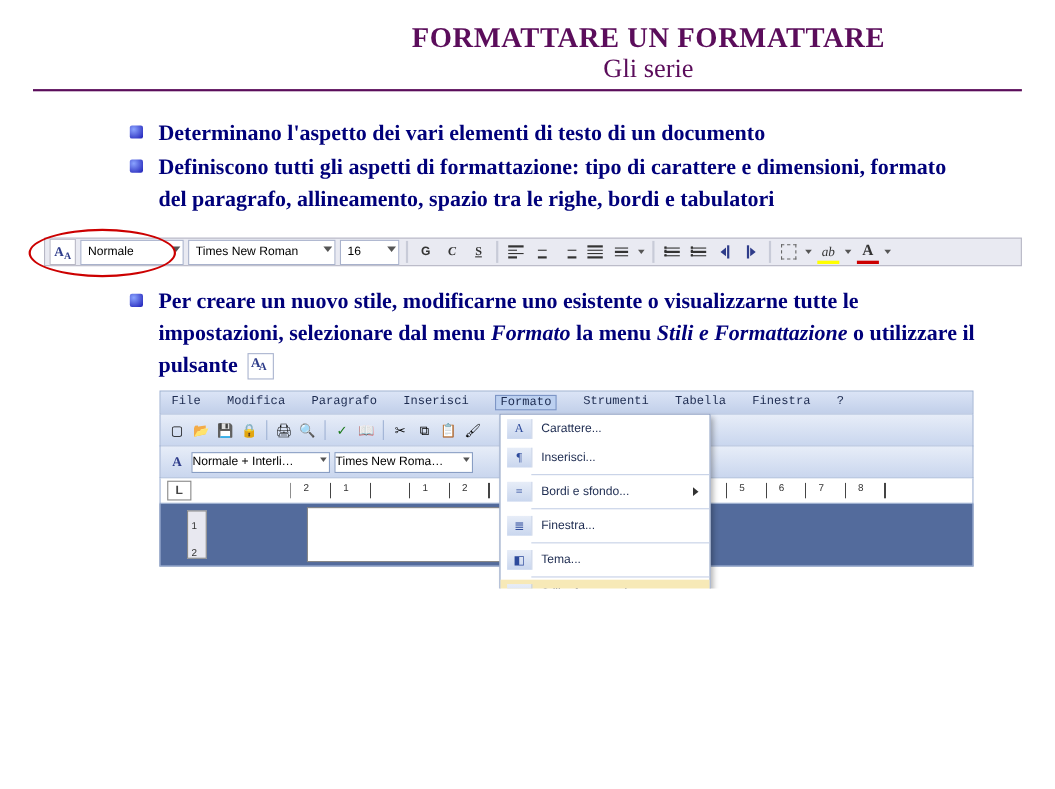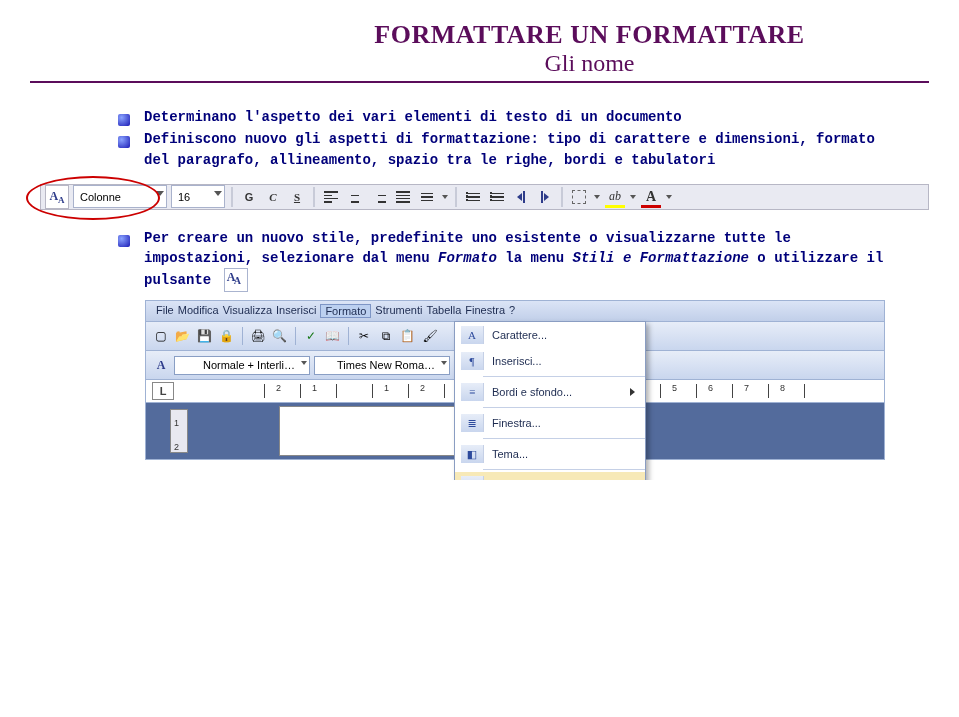--- a/index.html
+++ b/index.html
@@ -29,25 +29,25 @@
     margin-top: 0px;
   }
   .hr {
     border: none;
     border-top: 2px solid #5b0d5b;
     margin: 4px 0 24px 0;
   }
   .bullets {
     margin-left: 48px;
     margin-right: 40px;
-    font-size: 14px;
+    font-size: 20px;
     line-height: 1.45;
     color: #00007a;
     font-weight: bold;
-    font-family: Liberation Mono, monospace;
+    font-family: Liberation Serif, serif;
   }
   .bullets li {
     list-style: none;
     position: relative;
     padding-left: 26px;
     margin-bottom: 2px;
   }
   .bullets li::before {
     content: "";
     position: absolute;
@@ -148,43 +148,44 @@
     margin-left: 115px;
     margin-top: 4px;
     font-family: Tahoma, Arial, sans-serif;
     font-size: 11px;
     width: 740px;
   }
   .menubar {
     background: linear-gradient(#dbe4f6,#c1cfe9);
     border: 1px solid #9fb2d4;
     display: flex;
-    gap: 4px;
+    gap: 24px;
     padding: 3px 10px;
     color: #1d2b50;
+    font-family: Liberation Mono, monospace;
   }
   .menubar span{ position:relative; }
   .toolbar2a, .toolbar2b {
     background: linear-gradient(#e7edf8,#c9d6ee);
     border: 1px solid #9fb2d4;
     border-top: none;
     display: flex;
     align-items: center;
     gap: 4px;
     padding: 2px 6px;
     height: 24px;
   }
   .toolbar2a .ibtn, .toolbar2b .ibtn {
     width: 18px; height: 18px;
     display:flex;align-items:center;justify-content:center;
     font-size: 12px;
   }
   .toolbar2a .sep2, .toolbar2b .sep2{width:1px;height:18px;background:#9fb2d4;margin:0 2px;}
   .toolbar2b .combo2{
-    background:#fff;border:1px solid #899ec4;padding:1px 14px 1px 10px;position:relative;height:15px;display:flex;align-items:center;justify-content:flex-end;
+    background:#fff;border:1px solid #899ec4;padding:1px 14px 1px 0;position:relative;height:15px;display:flex;align-items:center;
   }
   .toolbar2b .combo2 .arr{position:absolute;right:2px;top:4px;width:0;height:0;border-left:3px solid transparent;border-right:3px solid transparent;border-top:4px solid #555;}
   .ruler-row{
     background:#fff;border:1px solid #9fb2d4;border-top:none;display:flex;align-items:center;height:22px;position:relative;
   }
   .ruler-row .Lbox{width:20px;height:16px;border:1px solid #888;margin-left:6px;display:flex;align-items:center;justify-content:center;font-weight:bold;color:#444;font-size:11px;}
   .ruler-row .ruler{flex:1;height:14px;margin:0 62px 0 90px;background:repeating-linear-gradient(to right,#444 0 1px,transparent 1px 36px);position:relative;}
   .ruler-row .ruler .tick{position:absolute;top:-1px;font-size:9px;color:#333;}
   .doc-area{
     background:#536b9c;height:56px;border:1px solid #9fb2d4;border-top:none;position:relative;
@@ -225,37 +226,41 @@
   }
   .inline-icon::after{
     content:"A";position:absolute;left:9px;top:5px;font-family:serif;font-weight:bold;font-size:10px;color:#2e3c8a;
   }
 </style>
 </head>
 <body>
 
 <div class="title-block">
   <div class="title">FORMATTARE UN FORMATTARE</div>
-  <div class="subtitle">Gli nome</div>
+  <div class="subtitle">Gli serie</div>
 </div>
 <hr class="hr">
 
 <ul class="bullets">
   <li>Determinano l'aspetto dei vari elementi di testo di un documento</li>
-  <li>Definiscono nuovo gli aspetti di formattazione: tipo di carattere e dimensioni, formato del paragrafo, allineamento, spazio tra le righe, bordi e tabulatori</li>
+  <li>Definiscono tutti gli aspetti di formattazione: tipo di carattere e dimensioni, formato del paragrafo, allineamento, spazio tra le righe, bordi e tabulatori</li>
 </ul>
 
 <div class="toolbar1-img tb1-wrap">
   <div class="tb1">
     <div class="icoAA">
         <span style="font-size:12px;">A</span>
         <span style="font-size:9px;position:relative;top:3px;">A</span>
       </div>
     <div class="combo" style="width:70px">
-        <span>Colonne</span>
+        <span>Normale</span>
+        <span class="arr"></span>
+      </div>
+    <div class="combo" style="width:110px">
+        <span>Times New Roman</span>
         <span class="arr"></span>
       </div>
     <div class="combo" style="width:30px">
         <span>16</span>
         <span class="arr"></span>
       </div>
     <div class="sep"></div>
     <div class="btn bold-btn">G</div>
     <div class="btn ital-btn">C</div>
     <div class="btn under-btn">S</div>
@@ -335,31 +340,31 @@
     <div class="btn highlight-btn">ab</div>
     <div class="drop"></div>
     <div class="btn fontcolor-btn">A</div>
     <div class="drop"></div>
   </div>
   <div class="circle circle1"></div>
 </div>
 
 <ul class="bullets bullets-lower">
   <li>
-    <span>Per creare un nuovo stile, predefinite uno esistente o visualizzarne tutte le impostazioni, selezionare dal menu </span><span class="italic-phrase">Formato</span><span> la menu </span><span class="italic-phrase">Stili e Formattazione</span><span> o utilizzare il pulsante</span>
+    <span>Per creare un nuovo stile, modificarne uno esistente o visualizzarne tutte le impostazioni, selezionare dal menu </span><span class="italic-phrase">Formato</span><span> la menu </span><span class="italic-phrase">Stili e Formattazione</span><span> o utilizzare il pulsante</span>
     <span class="inline-icon"></span>
   </li>
 </ul>
 
 <div class="second-ui-wrap">
   <div class="second-ui">
     <div class="menubar">
       <span>File</span>
       <span>Modifica</span>
-      <span>Visualizza</span>
+      <span>Paragrafo</span>
       <span>Inserisci</span>
       <span style="background:#bcd0f0;border:1px solid #7d95c5;padding:0 4px;">Formato</span>
       <span>Strumenti</span>
       <span>Tabella</span>
       <span>Finestra</span>
       <span>?</span>
     </div>
     <div class="toolbar2a">
       <div class="ibtn">▢</div>
       <div class="ibtn">📂</div>

